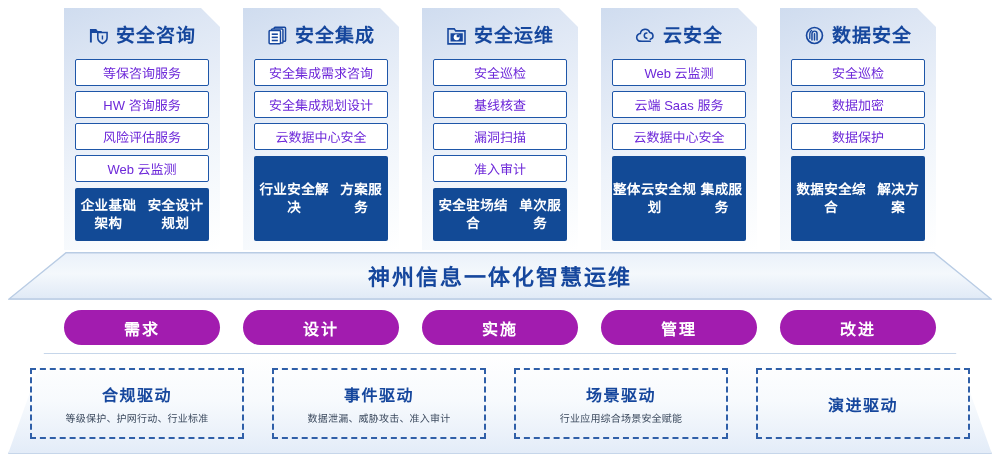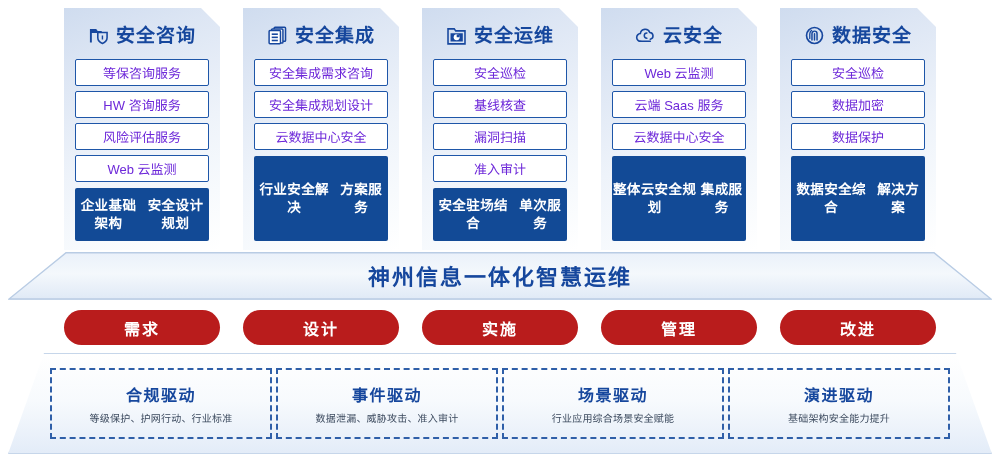--- a/index.html
+++ b/index.html
@@ -142,21 +142,21 @@
     width: 1000px;
     height: 35px;
     display: flex;
     justify-content: center;
     gap: 23px;
   }
   .pill {
     width: 156px;
     height: 35px;
     border-radius: 18px;
-    background: #b91c1c;
+    background: #a21caf;
     color: #ffffff;
     font-size: 16px;
     font-weight: bold;
     letter-spacing: 2px;
     display: flex;
     align-items: center;
     justify-content: center;
   }
 
   
@@ -174,21 +174,21 @@
   }
   .drivers {
     position: absolute;
     left: 0;
     top: 353px;
     width: 1000px;
     height: 101px;
     display: flex;
     align-items: center;
     justify-content: center;
-    gap: 4px;
+    gap: 28px;
     padding: 0 30px;
     box-sizing: border-box;
   }
   .driver {
     width: 222px;
     height: 71px;
     border: 2px dashed #2f5fa8;
     box-sizing: border-box;
     display: flex;
     flex-direction: column;
@@ -350,17 +350,16 @@
     <div class="driver">
       <div class="driver-title">事件驱动</div>
       <div class="driver-desc">数据泄漏、威胁攻击、准入审计</div>
     </div>
     <div class="driver">
       <div class="driver-title">场景驱动</div>
       <div class="driver-desc">行业应用综合场景安全赋能</div>
     </div>
     <div class="driver">
       <div class="driver-title">演进驱动</div>
-      <div class="driver-desc">基础架构安全能力提升</div>
     </div>
   </div>
 
 </div>
 
 </body></html>

